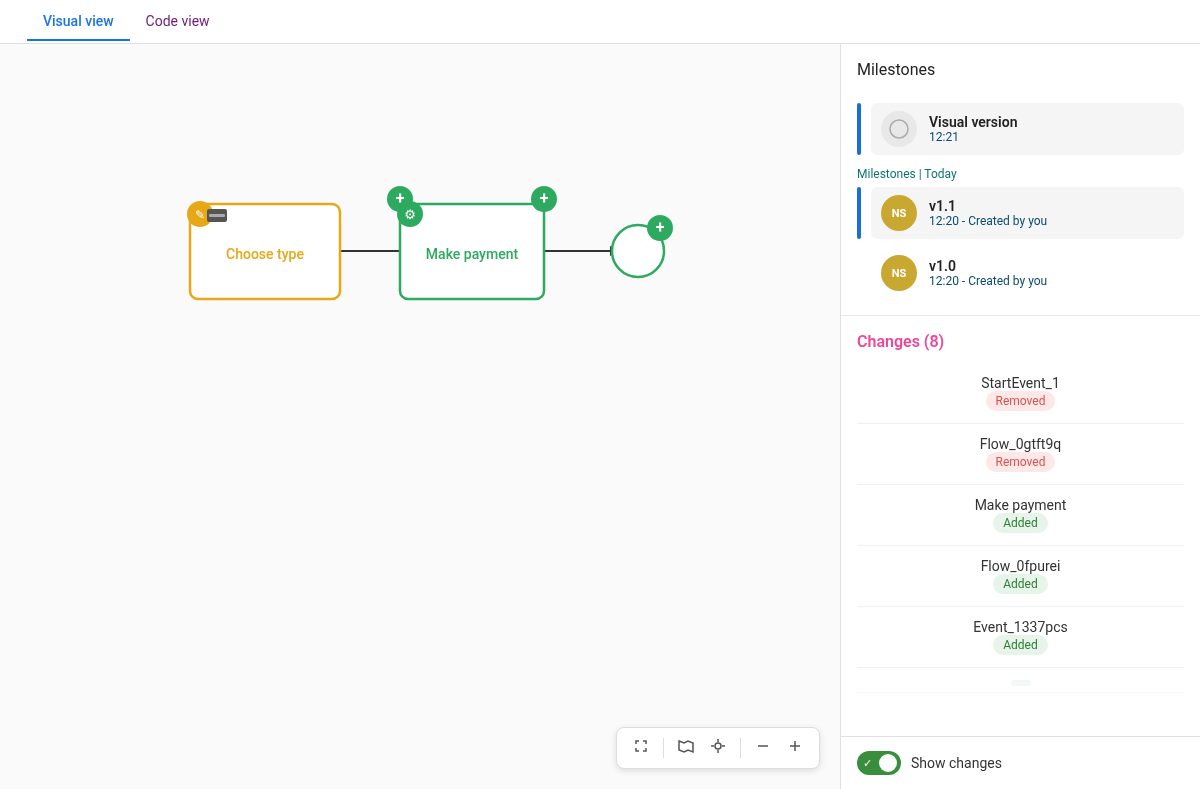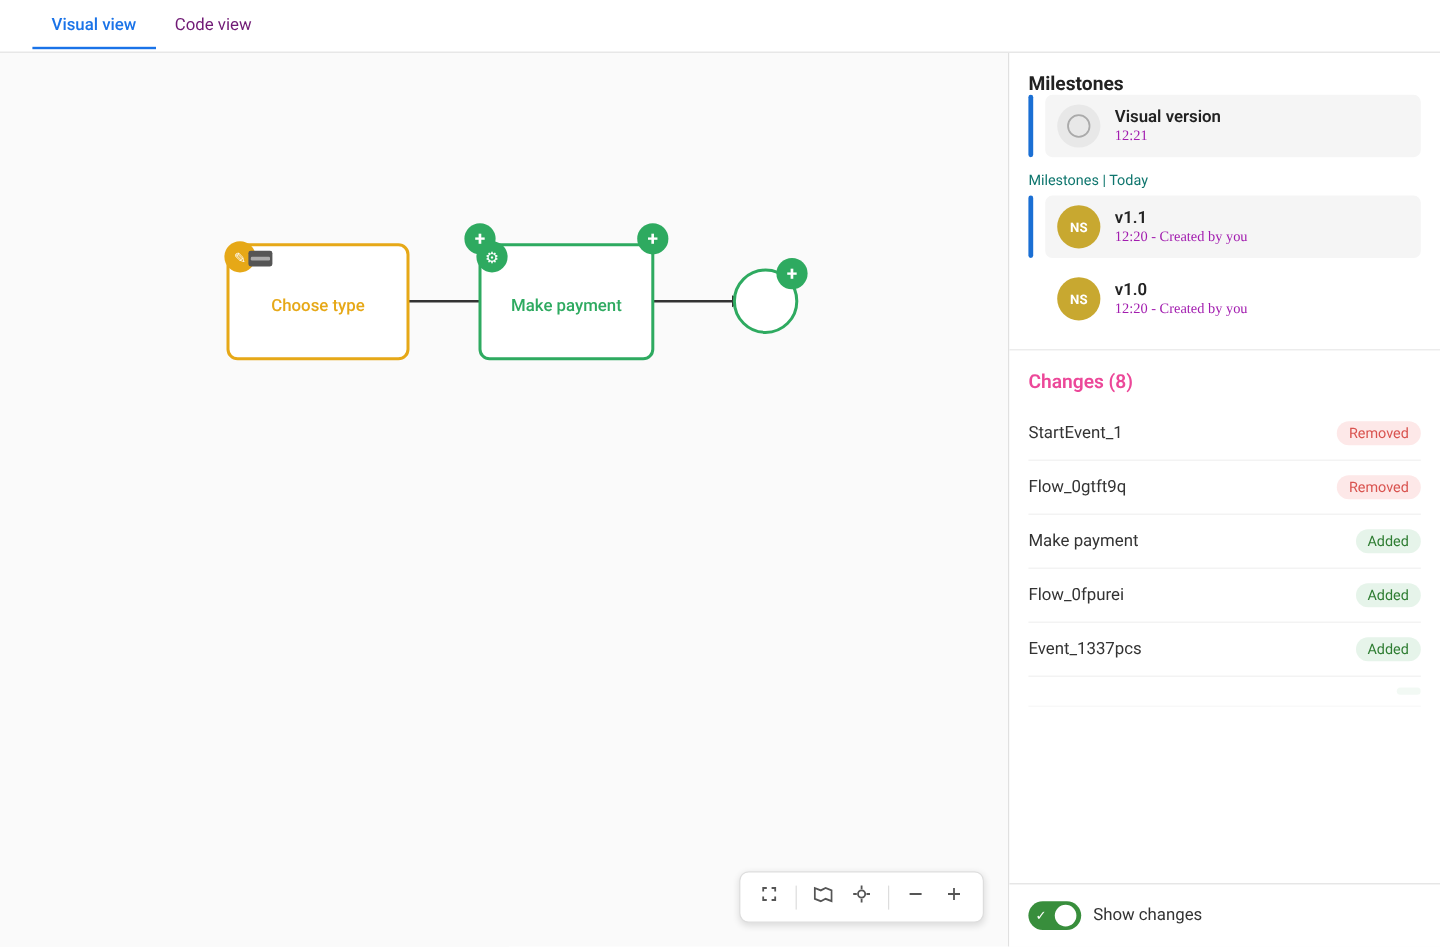--- a/index.html
+++ b/index.html
@@ -41,41 +41,41 @@
       width: 360px; border-left: 1px solid #e0e0e0; background: #fff;
       display: flex; flex-direction: column; overflow-y: auto;
     }
 
     .panel-section {
       padding: 16px;
       border-bottom: 1px solid #e8e8e8;
     }
 
     .panel-section-title {
-      font-size: 16px; font-weight: 700; color: #222; margin-bottom: 0;
+      font-size: 16px; font-weight: 400; color: #222; margin-bottom: 24px;
     }
     .milestone-version { font-size: 14px; font-weight: 600; color: #222; }
-    .milestone-time { font-size: 12px; color: #a21caf; font-family: Liberation Serif, serif; }
+    .milestone-time { font-size: 12px; color: #0c4a6e; }
 
     .milestone-date-label {
       font-size: 12px; color: #0f766e; margin-bottom: 4px;
     }
 
     .latest-icon {
       width: 36px; height: 36px; border-radius: 50%; background: #e8e8e8;
       display: flex; align-items: center; justify-content: center;
       flex-shrink: 0;
     }
 
     .changes-section { padding: 16px; flex: 1; }
     .changes-title { font-size: 16px; font-weight: 600; color: #ec4899; margin-bottom: 12px; }
 
     .change-item {
-      display: flex; align-items: center; justify-content: space-between;
-      padding: 12px 0; border-bottom: 1px solid #f0f0f0;
+      display: flex; align-items: center; 
+      padding: 12px 0; border-bottom: 1px solid #f0f0f0; flex-direction: column;
     }
     .change-name { font-size: 14px; color: #333; }
 
     .badge {
       padding: 3px 10px; border-radius: 12px; font-size: 12px; font-weight: 400;
     }
     .badge-removed { background: #fde8e8; color: #d9534f; }
     .badge-added { background: #e6f4ea; color: #2e7d32; }
 
     .show-changes-bar {

